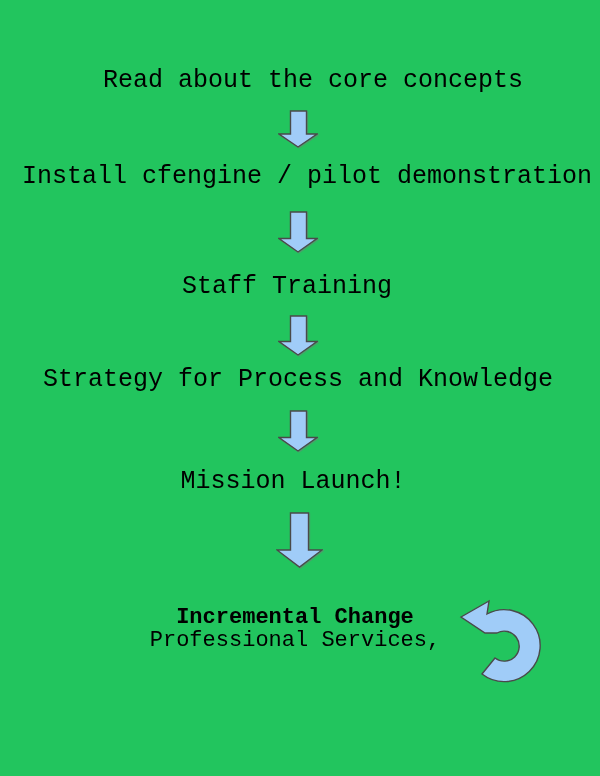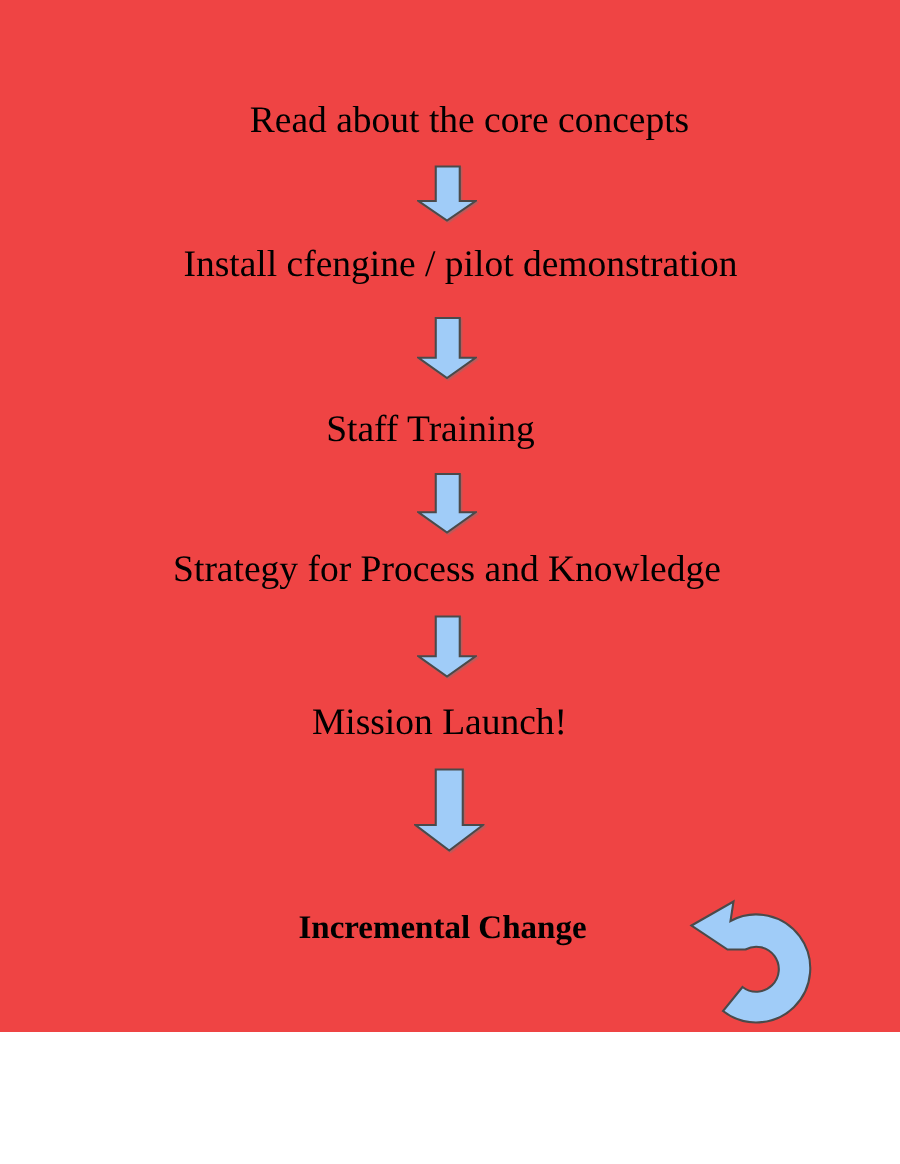--- a/index.html
+++ b/index.html
@@ -3,24 +3,24 @@
 <meta charset="utf-8">
 <style>
   html, body {
     margin: 0;
     padding: 0;
     background: #ffffff;
   }
   .canvas {
     position: relative;
     width: 600px;
-    height: 688px;
-    background: #ef4444;
+    height: 776px;
+    background: #22c55e;
     overflow: hidden;
-    font-family: Liberation Serif, serif;
+    font-family: Liberation Mono, monospace;
     color: #000000;
   }
   .step {
     position: absolute;
     left: 0;
     width: 600px;
     text-align: center;
     font-size: 25px;
     line-height: 28px;
     white-space: nowrap;
@@ -91,20 +91,21 @@
   <div class="step" style="top:468px; left:-7px;">Mission Launch!</div>
 
   <div class="arrow down-shadow" style="left:276px; top:512px;">
     <svg width="47" height="56" viewBox="0 0 47 56">
       <path d="M14.5 1 H32.5 V38 H46 L23.5 55 L1 38 H14.5 Z"></path>
     </svg>
   </div>
 
   <div class="final-block">
     <div class="final-title">Incremental Change</div>
+    <div>Professional Services,</div>
   </div>
 
   <div class="arrow" style="left:455px; top:595px;">
     <svg width="90" height="95" viewBox="0 0 90 95">
       <path d="M6 22 L34 6 L32 19 A36 36 0 1 1 27 79 L40 63 A15 15 0 1 0 42 38 L30 38 Z"></path>
     </svg>
   </div>
 
 </div>
 

